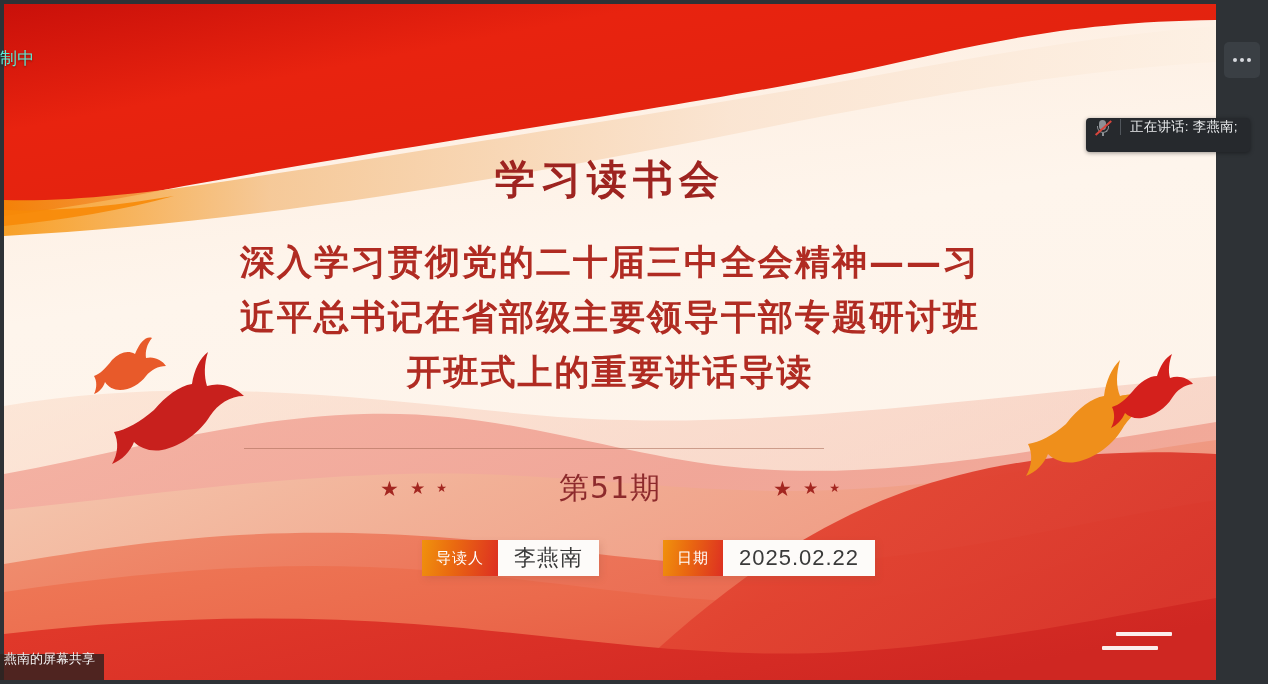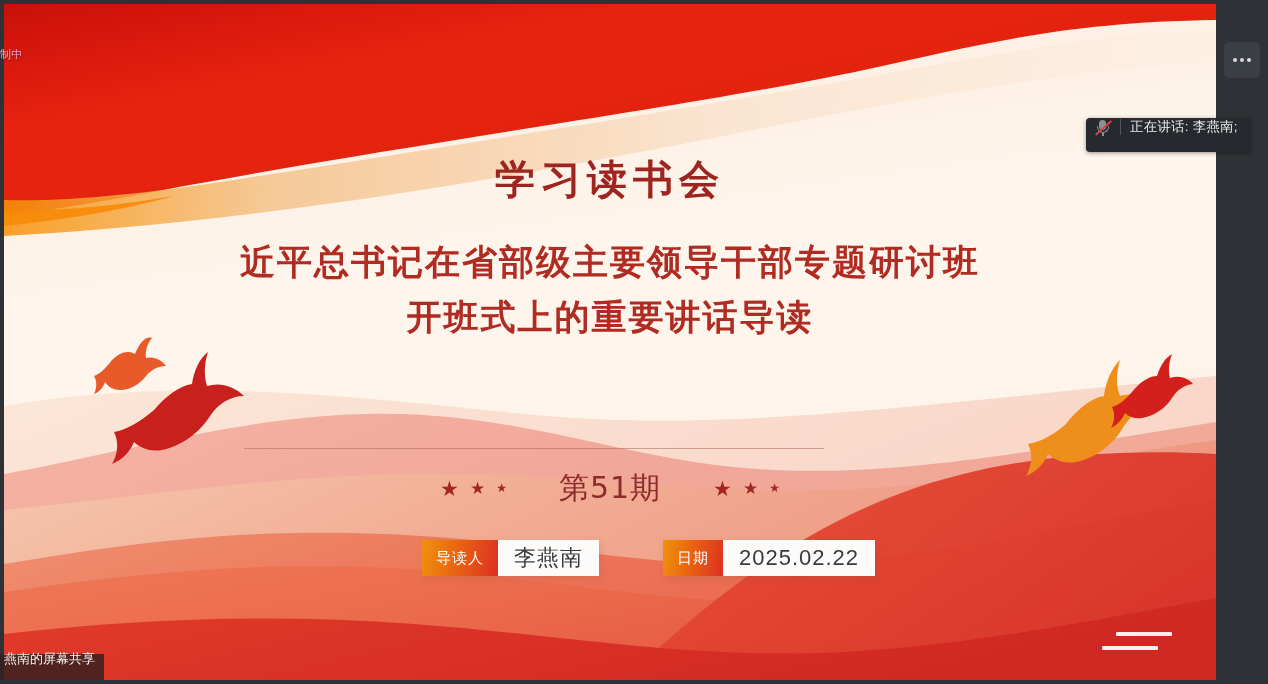--- a/index.html
+++ b/index.html
@@ -63,21 +63,21 @@
   }
   .mic-muted .slash{
     position:absolute; left:-1px; top:9px; width:21px; height:2.2px;
     background:#d9453c; transform:rotate(-42deg); transform-origin:center;
   }
   .pill-div{ width:1px; height:16px; background:#51565c; flex:none; }
   .speaking-text{ color:#e8eaec; font-size:13.5px; white-space:nowrap; letter-spacing:.2px; }
 
   .rec-badge{
     position:absolute; top:47px; left:0px;
-    color:#f9a8d4; font-size:11px; z-index:40;
+    color:#5eead4; font-size:17px; z-index:40;
     text-shadow:0 1px 2px rgba(0,0,0,.45);
     white-space:nowrap; letter-spacing:.3px;
   }
   .share-badge{
     position:absolute; left:0px; bottom:4px;
     height:26px; padding:0 9px 16px 4px;
     background:rgba(48,33,30,.82);
     color:#f2f2f2; font-size:13px;
     display:flex; align-items:center; z-index:40;
     white-space:nowrap;
@@ -108,21 +108,21 @@
   .issue-row{
     position:absolute; top:455px; left:0; width:1212px; height:58px;
     display:flex; align-items:center; justify-content:center; gap:0; z-index:12;
   }
   .stars{ display:flex; align-items:center; gap:11px; }
   .stars span{ color:#a32620; line-height:1; }
   .s1{ font-size:21px; } .s2{ font-size:17px; } .s3{ font-size:12px; }
   .issue-no{
     font-size:30px; color:#8d2a2c;
     font-family:"DejaVu Sans","Liberation Sans",sans-serif;
-    letter-spacing:1px; margin:0 52px;
+    letter-spacing:1px; margin:0 112px;
   }
 
   .meta-row{
     position:absolute; top:536px; left:0; width:1266px;
     display:flex; align-items:center; justify-content:center; gap:64px; z-index:12;padding-left:23px;
   }
   .meta-item{
     display:flex; align-items:stretch; height:36px;
     box-shadow:2px 3px 7px rgba(150,80,60,.2);
   }
@@ -252,20 +252,21 @@
                  C1165,358 1164,367 1166,374 C1175,371 1184,374 1189,380
                  C1180,381 1173,386 1168,394 C1162,404 1150,412 1138,414
                  C1131,415 1125,413 1121,409 C1118,416 1113,421 1107,424
                  C1111,417 1111,409 1108,403 C1115,401 1121,396 1128,388 Z"></path>
       </g>
     </svg>
 
     <div class="deck-title">学习读书会</div>
 
     <div class="deck-sub">
+      <div>深入学习贯彻党的二十届三中全会精神——习</div>
       <div>近平总书记在省部级主要领导干部专题研讨班</div>
       <div>开班式上的重要讲话导读</div>
     </div>
 
     <div class="rule"></div>
 
     <div class="issue-row">
       <span class="stars">
         <span class="s1">★</span>
         <span class="s2">★</span>

